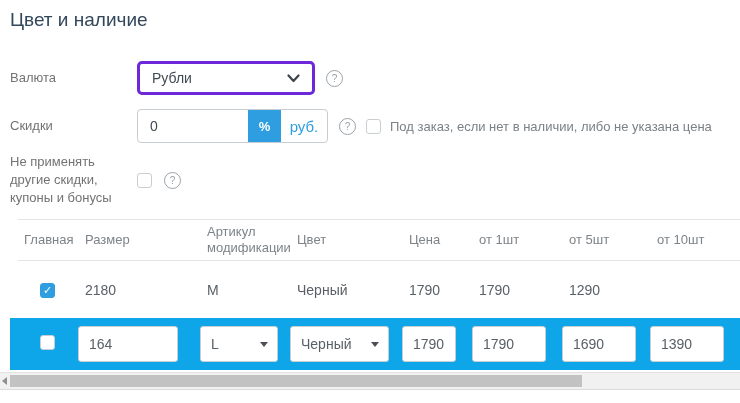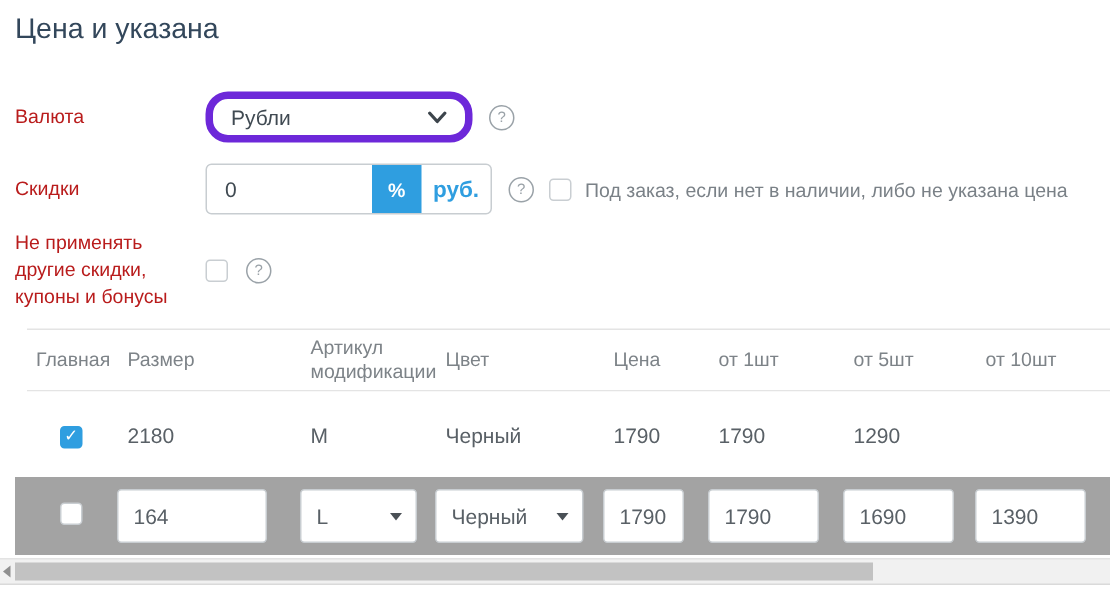--- a/index.html
+++ b/index.html
@@ -7,24 +7,24 @@
     width:740px;height:403px;overflow:hidden;background:#fff;
     font-family:"Liberation Sans","DejaVu Sans",sans-serif;
     color:#596066;font-size:13px;position:relative;
   }
   .page{padding:9px 0 0 10px;}
   .page-title{
     font-size:19px;font-weight:400;color:#33475b;line-height:22px;
     margin:0 0 30px 0;
   }
   .form-row{display:flex;align-items:center;margin-bottom:14px;}
-  .form-label{width:127px;flex:0 0 127px;color:#b91c1c;font-size:13px;line-height:18px;}
+  .form-label{width:127px;flex:0 0 127px;color:#737373;font-size:13px;line-height:18px;}
   
   .select-box{
-    width:178px;height:34px;box-sizing:border-box;border:5px solid #6d28d9;border-radius:15px;
+    width:178px;height:34px;box-sizing:border-box;border:3px solid #6d28d9;border-radius:5px;
     background:#fff;display:flex;align-items:center;padding:0 12px;color:#404a52;font-size:14px;
     cursor:pointer;
   }
   .select-box .sel-text{flex:1;}
   .help-icon{
     width:15px;height:15px;flex:0 0 15px;border:1px solid #9aa2a8;border-radius:50%;
     color:#9aa2a8;font-size:10px;line-height:15px;text-align:center;margin-left:11px;
     cursor:pointer;user-select:none;
   }
   
@@ -35,21 +35,21 @@
   .discount-input{
     width:98px;border:none;outline:none;padding:0 0 0 12px;font-size:14px;color:#404a52;
     font-family:inherit;background:transparent;
   }
   .unit-percent{
     width:33px;background:#2f9ee0;color:#fff;font-size:13px;font-weight:bold;
     display:flex;align-items:center;justify-content:center;cursor:pointer;
   }
   .unit-rub{
     width:46px;color:#2f9ee0;font-size:15px;
-    display:flex;align-items:center;justify-content:center;cursor:pointer;font-weight:bold;
+    display:flex;align-items:center;justify-content:center;cursor:pointer;
   }
   .checkbox{
     width:15px;height:15px;box-sizing:border-box;border:1px solid #c9ced2;border-radius:3px;
     background:#fff;display:inline-flex;align-items:center;justify-content:center;cursor:pointer;
     flex:0 0 15px;
   }
   .checkbox.checked{background:#2f9ee0;border-color:#2f9ee0;}
   .checkbox .check-glyph{color:#fff;font-size:11px;font-weight:bold;line-height:1;}
   .on-order-label{color:#7a8187;margin-left:9px;font-size:13px;}
   .no-apply-row{margin-bottom:12px;}
@@ -59,21 +59,21 @@
   .vtable{}
   .tline{height:0;border-top:1px solid #e4e4e4;margin-left:8px;}
   .trow{
     display:grid;grid-template-columns:54px 122px 90px 112px 70px 90px 88px 94px;
     align-items:center;padding-left:14px;
   }
   .thead-row{height:40px;color:#7d8388;font-size:13px;line-height:16px;}
   .hcell{padding-left:7px;padding-right:26px;}
   .hcell:first-child{padding-left:0;}
   .data-row{height:57px;font-size:14px;color:#596066;background:#fff;}
-  .data-row.alt{height:52px;background:#a3a3a3;}
+  .data-row.alt{height:52px;background:#0ea5e9;}
   .tcell{padding-left:7px;}
   .cb-cell{padding-left:16px;}
   .cell-input{
     box-sizing:border-box;height:36px;border:1px solid #c8cdd1;border-radius:3px;
     padding:0 0 0 10px;font-size:14px;color:#596066;font-family:inherit;background:#fff;outline:none;
   }
   .w-sku{width:100px;}
   .w-price{width:54px;}
   .w-qty{width:74px;}
   .mini-select{
@@ -99,21 +99,21 @@
   .hscroll-arrow-left{
     position:absolute;left:2px;top:4px;width:0;height:0;cursor:pointer;
     border-top:4px solid transparent;border-bottom:4px solid transparent;border-right:5px solid #8f8f8f;
   }
 </style>
 </head>
 <body>
 
 <div class="page">
 
-  <h1 class="page-title">Цена и указана</h1>
+  <h1 class="page-title">Цвет и наличие</h1>
 
   <div class="form-row">
     <div class="form-label">Валюта</div>
     <div class="select-box">
       <span class="sel-text">Рубли</span>
       <svg class="chevron-svg" width="13" height="9" viewBox="0 0 13 9">
         <polyline points="1.5,1.5 6.5,7 11.5,1.5" fill="none" stroke="#3d454c" stroke-width="2.2" stroke-linecap="round" stroke-linejoin="round"></polyline>
       </svg>
     </div>
     <span class="help-icon">?</span>

